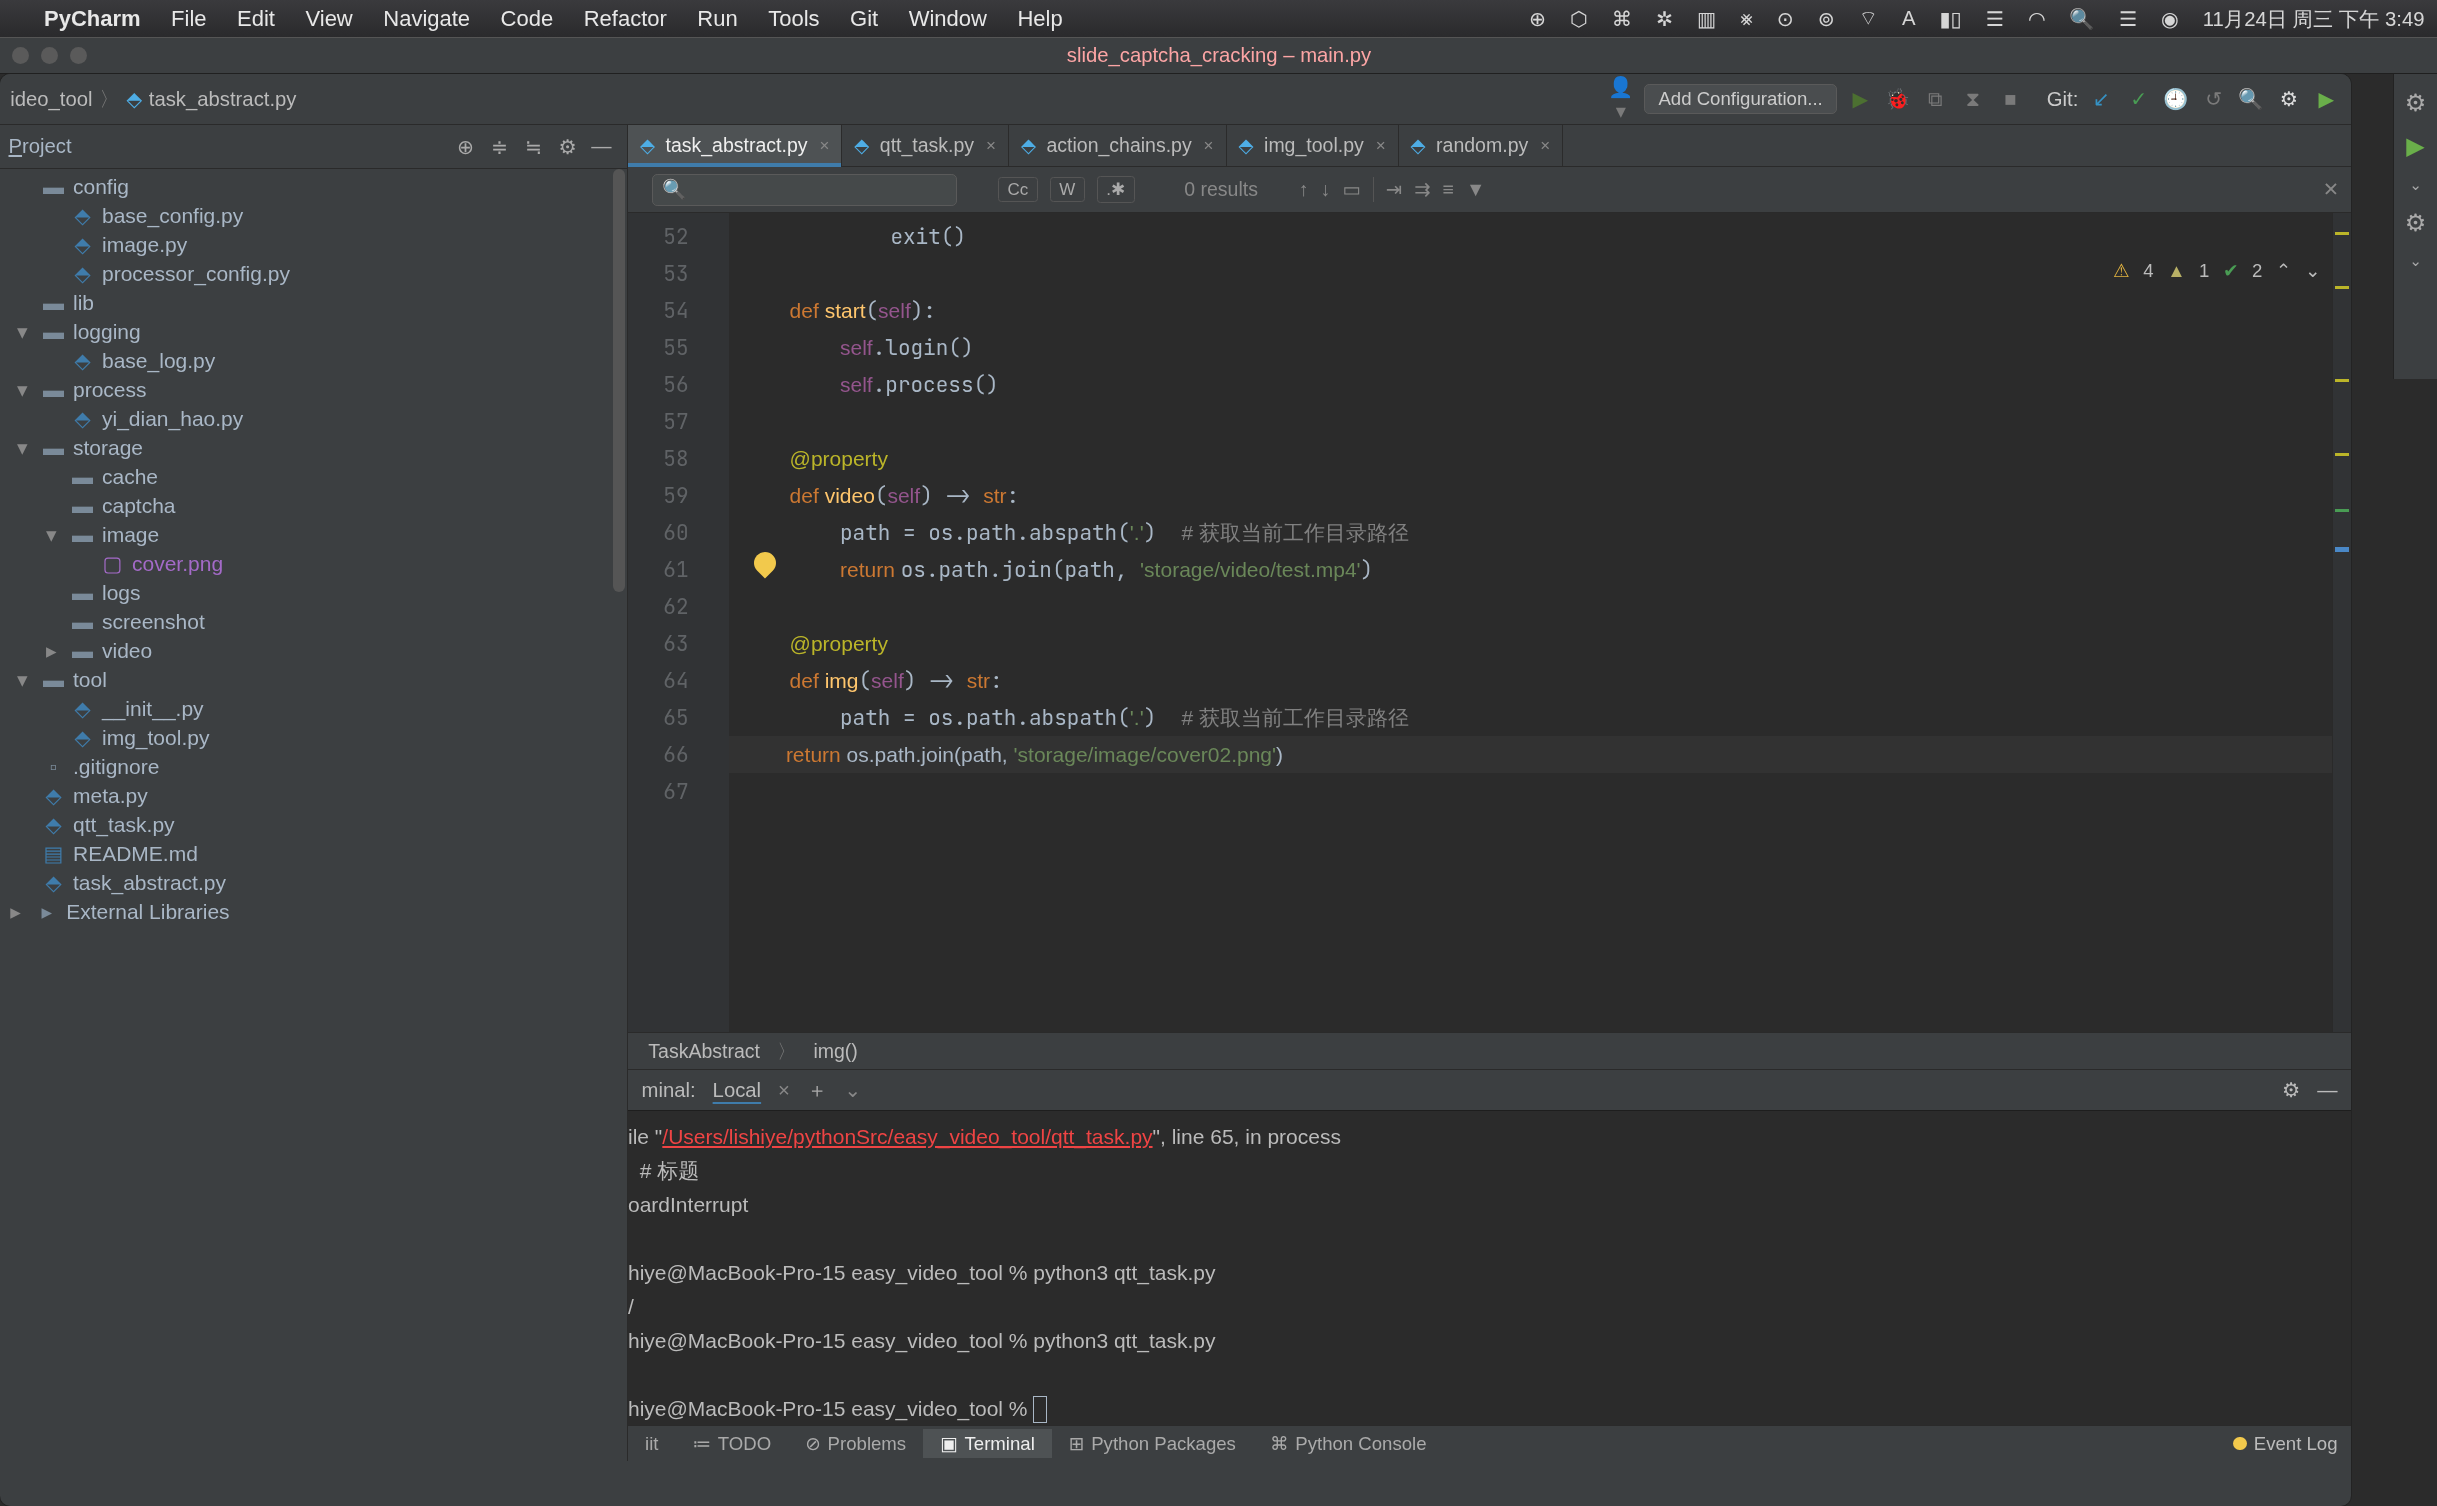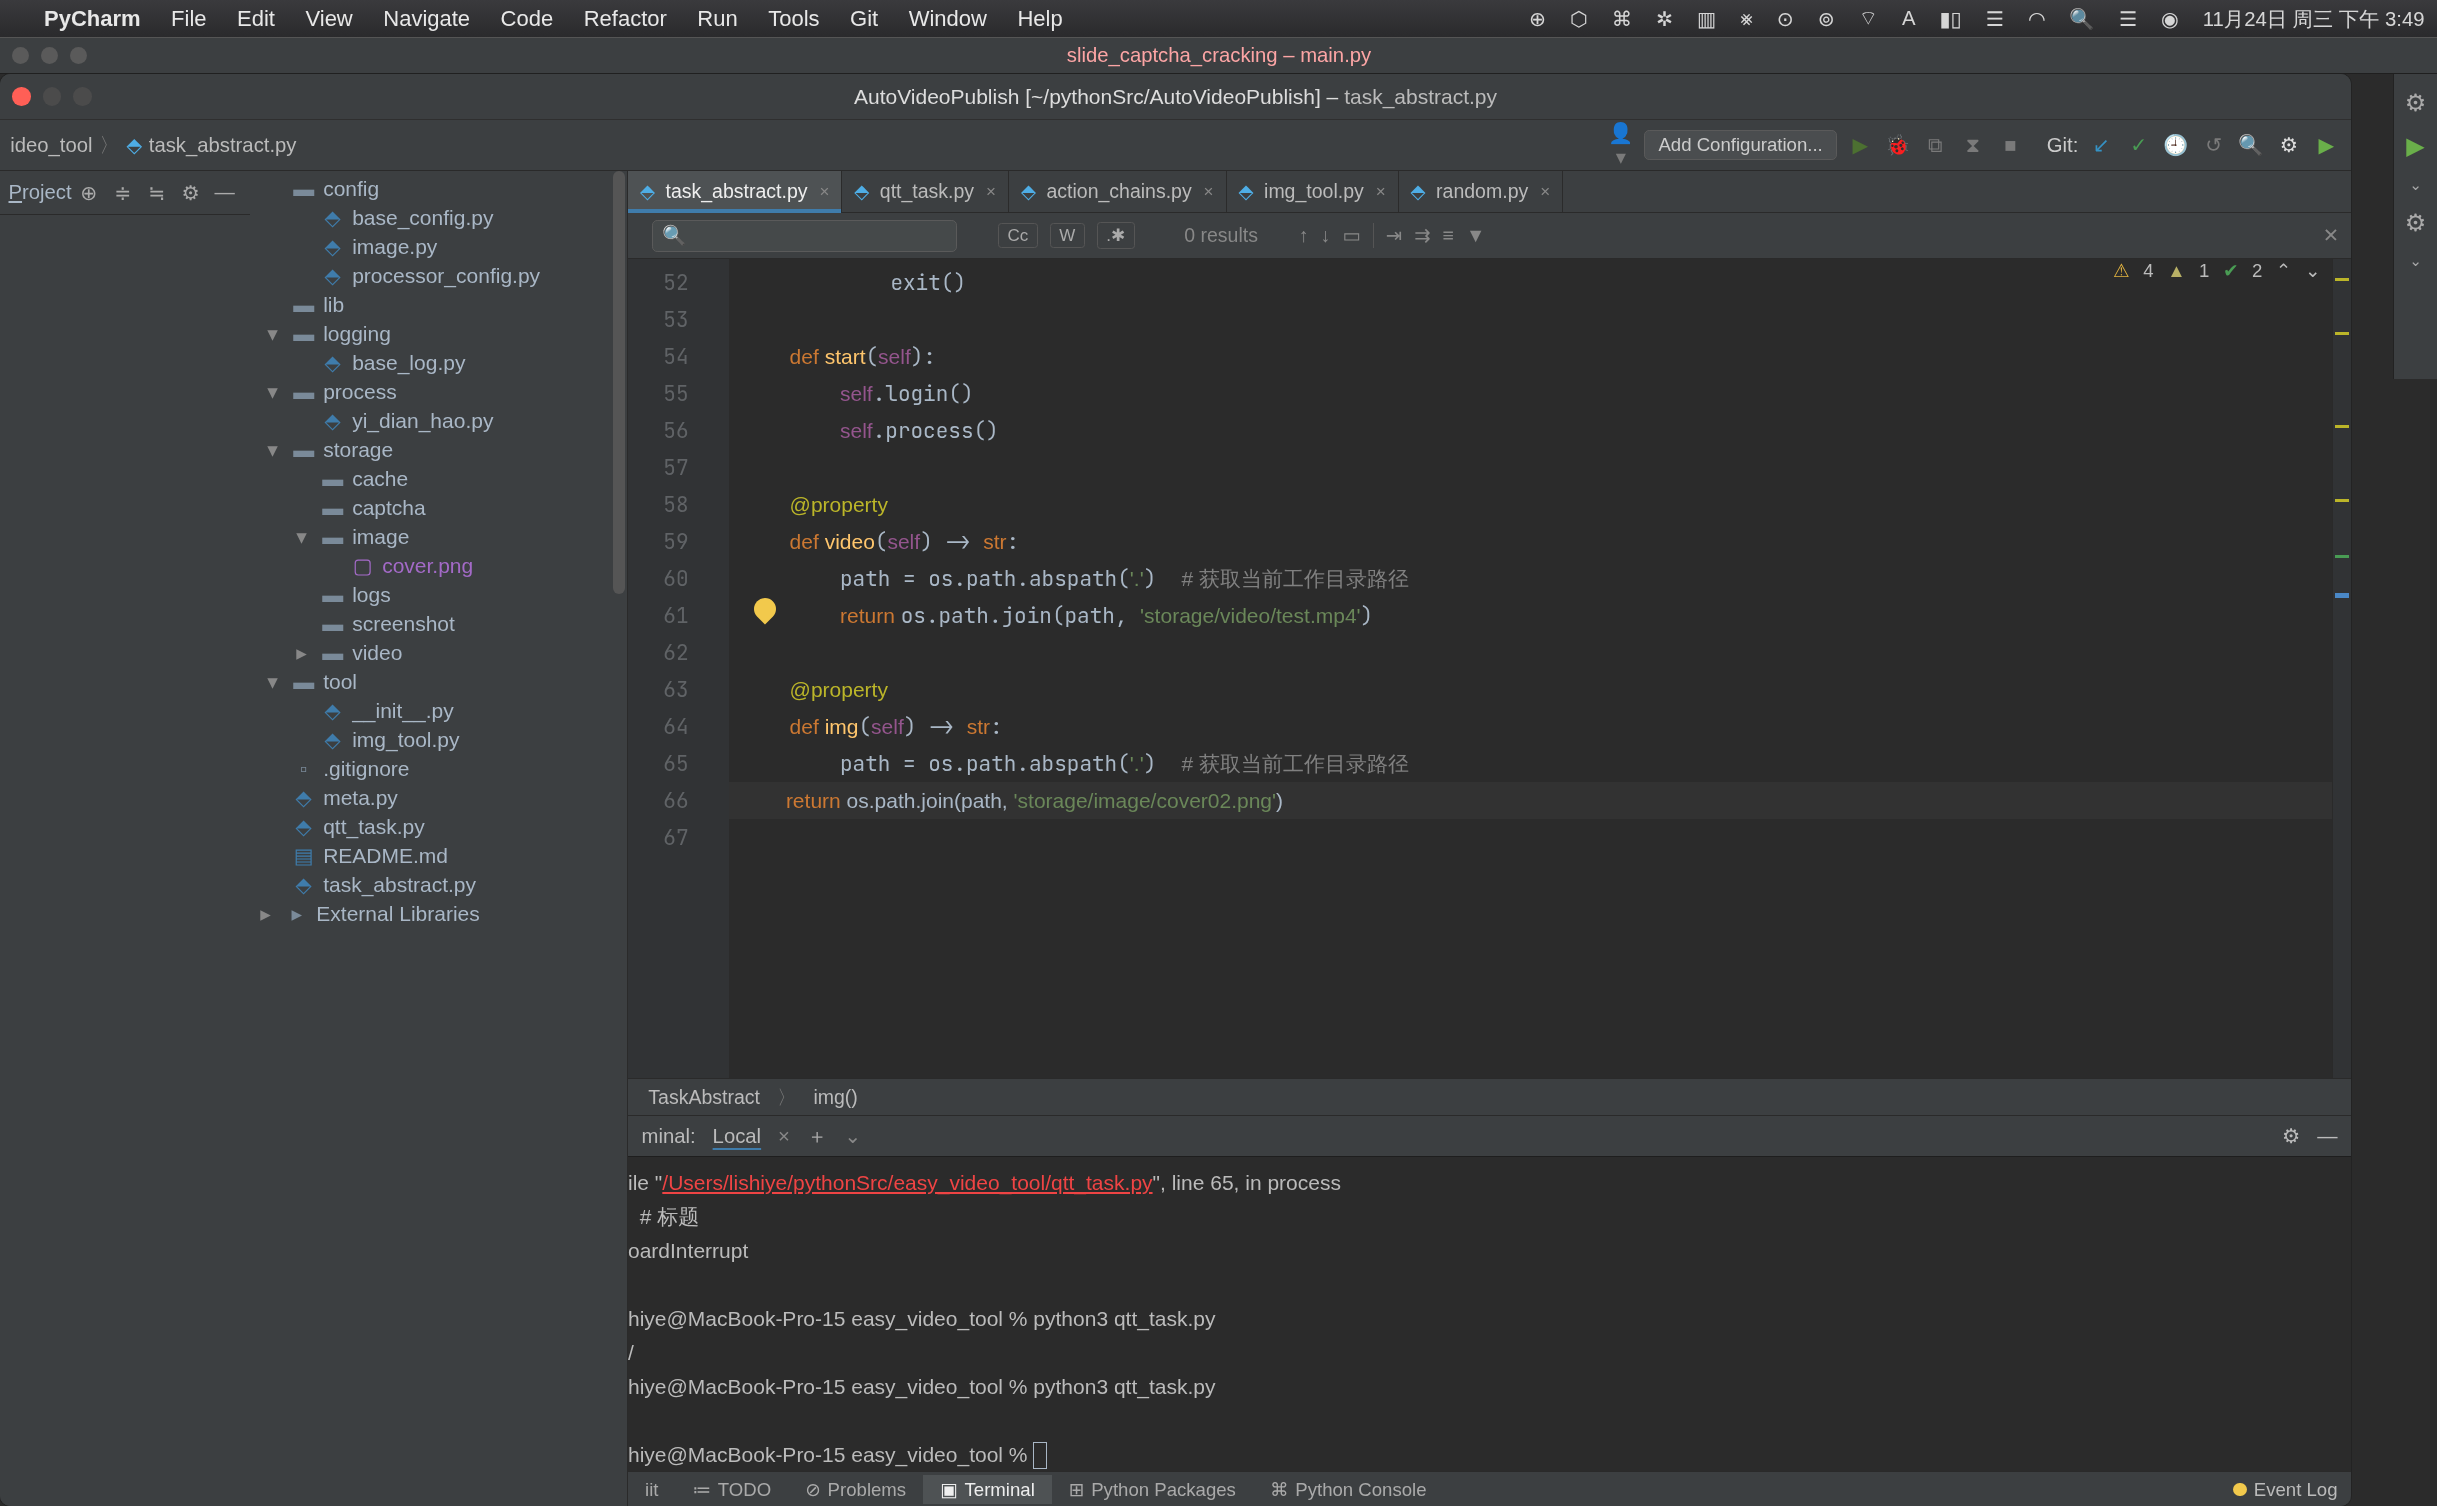--- a/index.html
+++ b/index.html
@@ -36,21 +36,21 @@
 .navbar .flex { flex:1; }
 .navbar .btn { background:#4a4d4f; border:0.8px solid #5a5a5a; border-radius:5.1px; padding: 3.4px 13.5px; color:#ccc; font-size:18.6px; }
 .navbar .ico { width:29px; text-align:center; color:#7a7a7a; }
 .navbar .git{ color:#ccc; margin-left:13.5px;}
 .navbar .run-ico{ color:#4c7031; }
 .navbar .git-dn{ color:#3592c4;}
 .navbar .git-up{ color:#499c54;}
 
 
 .tw-row{ display:flex; height: calc(100% - 96px); }
-.proj { width: 628px; background:#3c3f41; border-right: 1.7px solid #2a2a2a; display:flex; }
+.proj { width: 628px; background:#3c3f41; border-right: 1.7px solid #2a2a2a; display:flex; flex-direction:column;}
 .proj-head{ height: 44px; display:flex; align-items:center; padding:0 8.5px; border-bottom:0.8px solid #2a2a2a; font-size:20.3px;}
 .proj-head .ic{ width:34px; text-align:center; color:#aaa; }
 
 
 .tree{ flex:1; overflow:auto; font-size:21px; padding: 3.4px 0; position:relative;}
 .tree-scroll{ position:absolute; right:2.5px; top:0; width:12px; height:423px; background:#555; border-radius:6px; }
 .node{ display:flex; align-items:center; gap:8.5px; padding: 2.5px 8.5px 2.5px 10.2px; white-space:nowrap; }
 .node .arrow{ width:17px; color:#888; }
 .node .ic{ width:22px; text-align:center; }
 .dir .ic{ color:#7a8a99; }
@@ -183,28 +183,20 @@
 <div class="outerstrip">
   <div>⚙</div>
   <div style="color:#6aaf4a">▶</div>
   <div class="chev" style="font-size:15.2px">⌄</div>
   <div>⚙</div>
   <div class="chev" style="font-size:15.2px">⌄</div>
 </div>
 
 <div class="ide">
 
-  <div class="ide-title">
-    <div class="dots">
-        <span class="r"></span>
-        <span class="y"></span>
-        <span class="g"></span>
-      </div>
-    <span><b>AutoVideoPublish [~/pythonSrc/AutoVideoPublish] – </b><span>task_abstract.py</span></span>
-  </div>
 
   <div class="navbar">
     <div class="crumbs">
       <span>ideo_tool</span>
       <span class="sep">〉</span>
       <span style="color:#4eade5">⬘</span>
       <span>task_abstract.py</span>
     </div>
     <div class="flex"></div>
     <span class="ico">👤▾</span>

